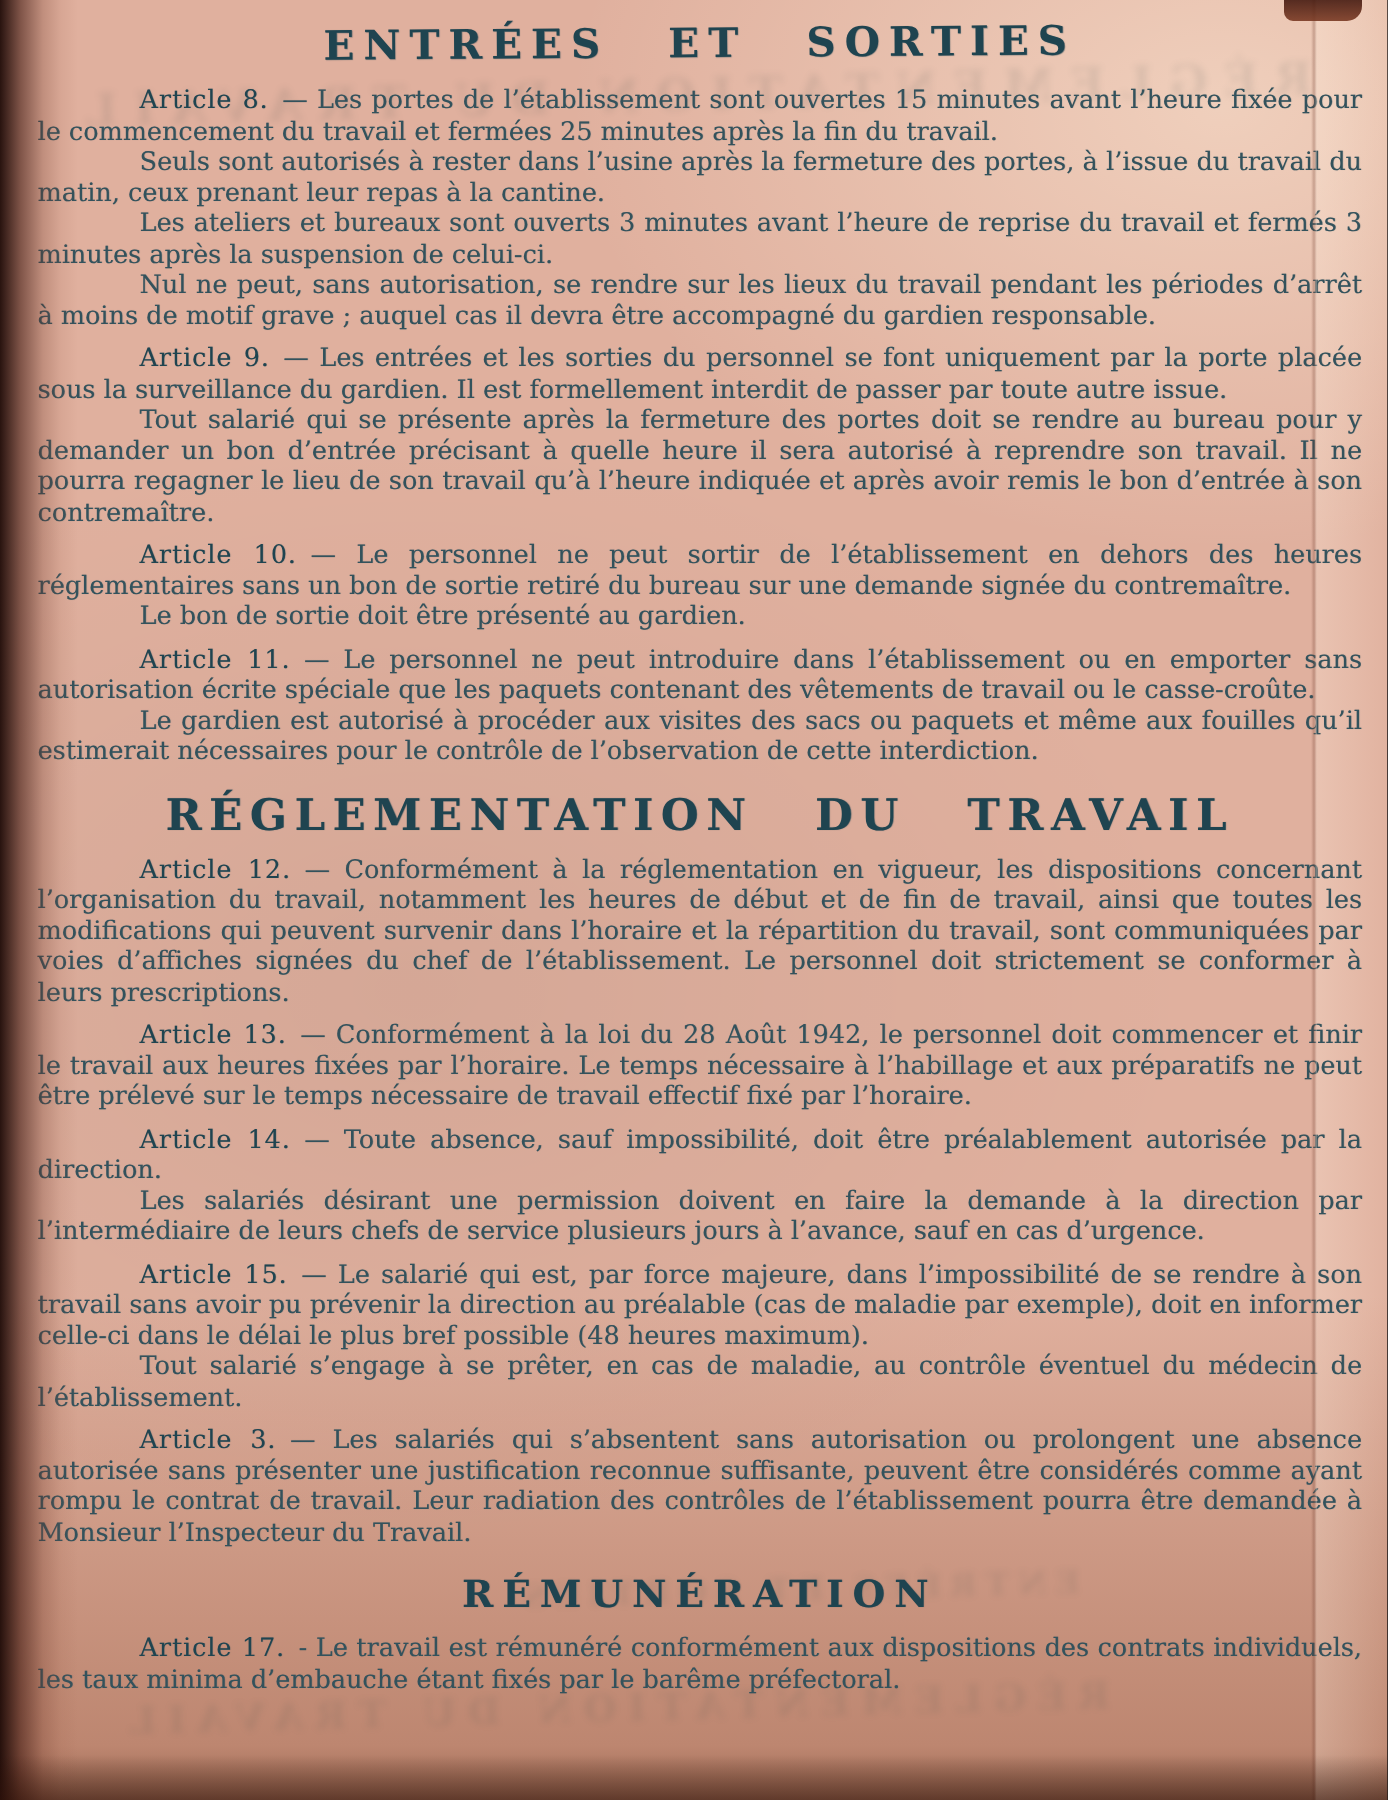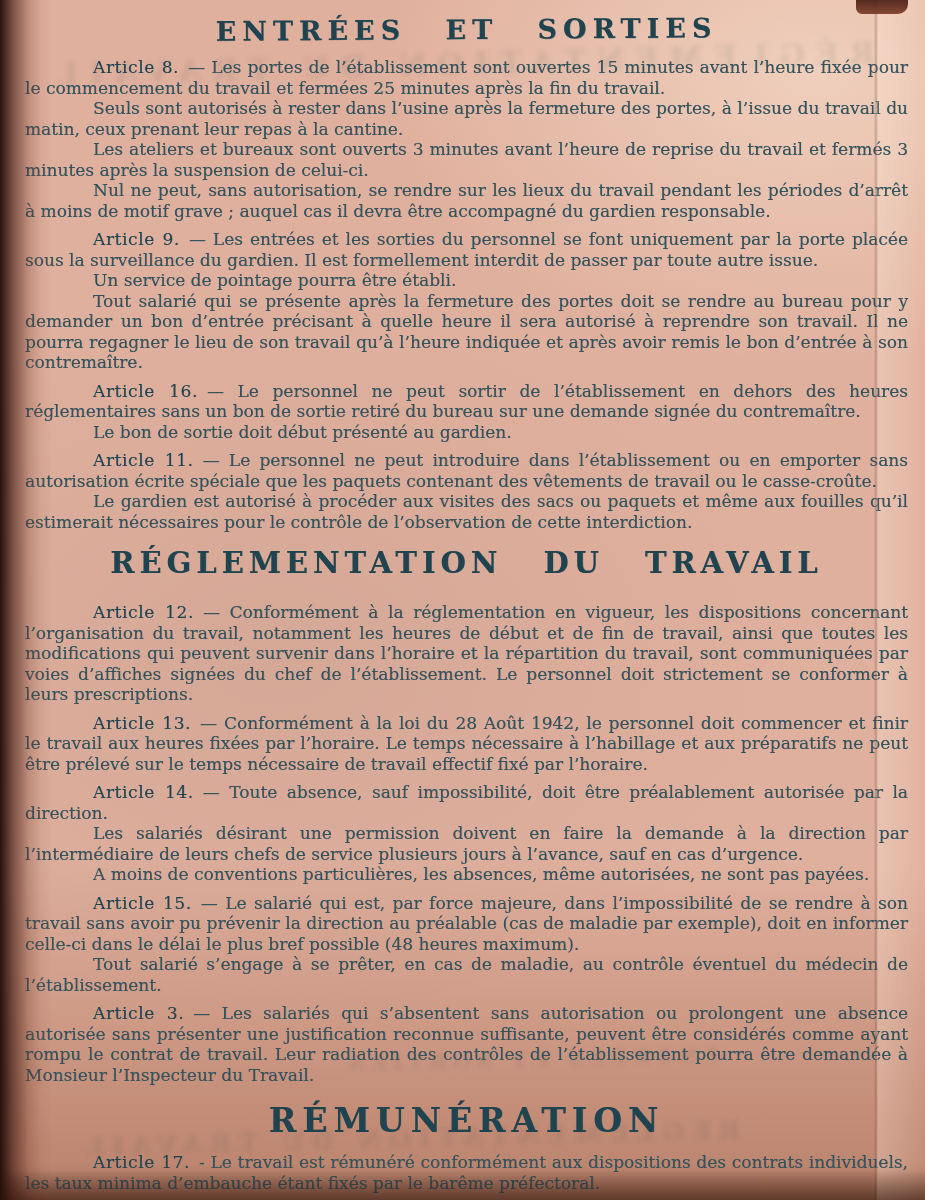--- a/index.html
+++ b/index.html
@@ -65,24 +65,24 @@
   h1,h2{
     text-align:center;color:var(--heading-ink);font-weight:bold;
     text-shadow:0.4px 0.4px 0.6px rgba(31,68,80,0.55);
   }
   .h-main{
     font-size:27px;letter-spacing:6px;word-spacing:24px;
     margin:2px 0 12px;transform:rotate(-0.4deg);
   }
   .h-section{
     font-size:29px;letter-spacing:5px;word-spacing:26px;
-    margin:14px 0 22px;
+    margin:14px 0 10px;
   }
   .h-remuneration{
-    font-size:33px;letter-spacing:6px;
+    font-size:25px;letter-spacing:6px;
     margin:16px 0 12px;
   }
   .para{
     margin:0;text-align:justify;
     font-size:17px;line-height:20.5px;text-indent:68px;
     text-shadow:0.3px 0.3px 0.45px rgba(51,82,92,0.45);
   }
   .para.art{margin-top:8px;}
   .lead{font-weight:normal;letter-spacing:0.6px;padding-right:9px;color:var(--heading-ink);}
 </style>
@@ -98,38 +98,36 @@
   <div class="content">
 
     <h1 class="h-main">ENTRÉES ET SORTIES</h1>
 
     <p class="para art"><span class="lead">Article 8.</span><span>— Les portes de l’établissement sont ouvertes 15 minutes avant l’heure fixée pour le commencement du travail et fermées 25 minutes après la fin du travail.</span></p>
     <p class="para"><span>Seuls sont autorisés à rester dans l’usine après la fermeture des portes, à l’issue du travail du matin, ceux prenant leur repas à la cantine.</span></p>
     <p class="para"><span>Les ateliers et bureaux sont ouverts 3 minutes avant l’heure de reprise du travail et fermés 3 minutes après la suspension de celui-ci.</span></p>
     <p class="para"><span>Nul ne peut, sans autorisation, se rendre sur les lieux du travail pendant les périodes d’arrêt à moins de motif grave ; auquel cas il devra être accompagné du gardien responsable.</span></p>
 
     <p class="para art"><span class="lead">Article 9.</span><span>— Les entrées et les sorties du personnel se font uniquement par la porte placée sous la surveillance du gardien. Il est formellement interdit de passer par toute autre issue.</span></p>
-    <p class="para"><span>Un service de pointage pourra être établi.</span></p>
     <p class="para"><span>Tout salarié qui se présente après la fermeture des portes doit se rendre au bureau pour y demander un bon d’entrée précisant à quelle heure il sera autorisé à reprendre son travail. Il ne pourra regagner le lieu de son travail qu’à l’heure indiquée et après avoir remis le bon d’entrée à son contremaître.</span></p>
 
-    <p class="para art"><span class="lead">Article 16.</span><span>— Le personnel ne peut sortir de l’établissement en dehors des heures réglementaires sans un bon de sortie retiré du bureau sur une demande signée du contremaître.</span></p>
-    <p class="para"><span>Le bon de sortie doit début présenté au gardien.</span></p>
+    <p class="para art"><span class="lead">Article 10.</span><span>— Le personnel ne peut sortir de l’établissement en dehors des heures réglementaires sans un bon de sortie retiré du bureau sur une demande signée du contremaître.</span></p>
+    <p class="para"><span>Le bon de sortie doit être présenté au gardien.</span></p>
 
     <p class="para art"><span class="lead">Article 11.</span><span>— Le personnel ne peut introduire dans l’établissement ou en emporter sans autorisation écrite spéciale que les paquets contenant des vêtements de travail ou le casse-croûte.</span></p>
     <p class="para"><span>Le gardien est autorisé à procéder aux visites des sacs ou paquets et même aux fouilles qu’il estimerait nécessaires pour le contrôle de l’observation de cette interdiction.</span></p>
 
     <h2 class="h-section">RÉGLEMENTATION DU TRAVAIL</h2>
 
     <p class="para art"><span class="lead">Article 12.</span><span>— Conformément à la réglementation en vigueur, les dispositions concernant l’organisation du travail, notamment les heures de début et de fin de travail, ainsi que toutes les modifications qui peuvent survenir dans l’horaire et la répartition du travail, sont communiquées par voies d’affiches signées du chef de l’établissement. Le personnel doit strictement se conformer à leurs prescriptions.</span></p>
 
     <p class="para art"><span class="lead">Article 13.</span><span>— Conformément à la loi du 28 Août 1942, le personnel doit commencer et finir le travail aux heures fixées par l’horaire. Le temps nécessaire à l’habillage et aux préparatifs ne peut être prélevé sur le temps nécessaire de travail effectif fixé par l’horaire.</span></p>
 
     <p class="para art"><span class="lead">Article 14.</span><span>— Toute absence, sauf impossibilité, doit être préalablement autorisée par la direction.</span></p>
     <p class="para"><span>Les salariés désirant une permission doivent en faire la demande à la direction par l’intermédiaire de leurs chefs de service plusieurs jours à l’avance, sauf en cas d’urgence.</span></p>
-    <p class="para"><span>A moins de conventions particulières, les absences, même autorisées, ne sont pas payées.</span></p>
 
     <p class="para art"><span class="lead">Article 15.</span><span>— Le salarié qui est, par force majeure, dans l’impossibilité de se rendre à son travail sans avoir pu prévenir la direction au préalable (cas de maladie par exemple), doit en informer celle-ci dans le délai le plus bref possible (48 heures maximum).</span></p>
     <p class="para"><span>Tout salarié s’engage à se prêter, en cas de maladie, au contrôle éventuel du médecin de l’établissement.</span></p>
 
     <p class="para art"><span class="lead">Article 3.</span><span>— Les salariés qui s’absentent sans autorisation ou prolongent une absence autorisée sans présenter une justification reconnue suffisante, peuvent être considérés comme ayant rompu le contrat de travail. Leur radiation des contrôles de l’établissement pourra être demandée à Monsieur l’Inspecteur du Travail.</span></p>
 
     <h2 class="h-section h-remuneration">RÉMUNÉRATION</h2>
 
     <p class="para art"><span class="lead">Article 17.</span><span>- Le travail est rémunéré conformément aux dispositions des contrats individuels, les taux minima d’embauche étant fixés par le barême préfectoral.</span></p>
 

